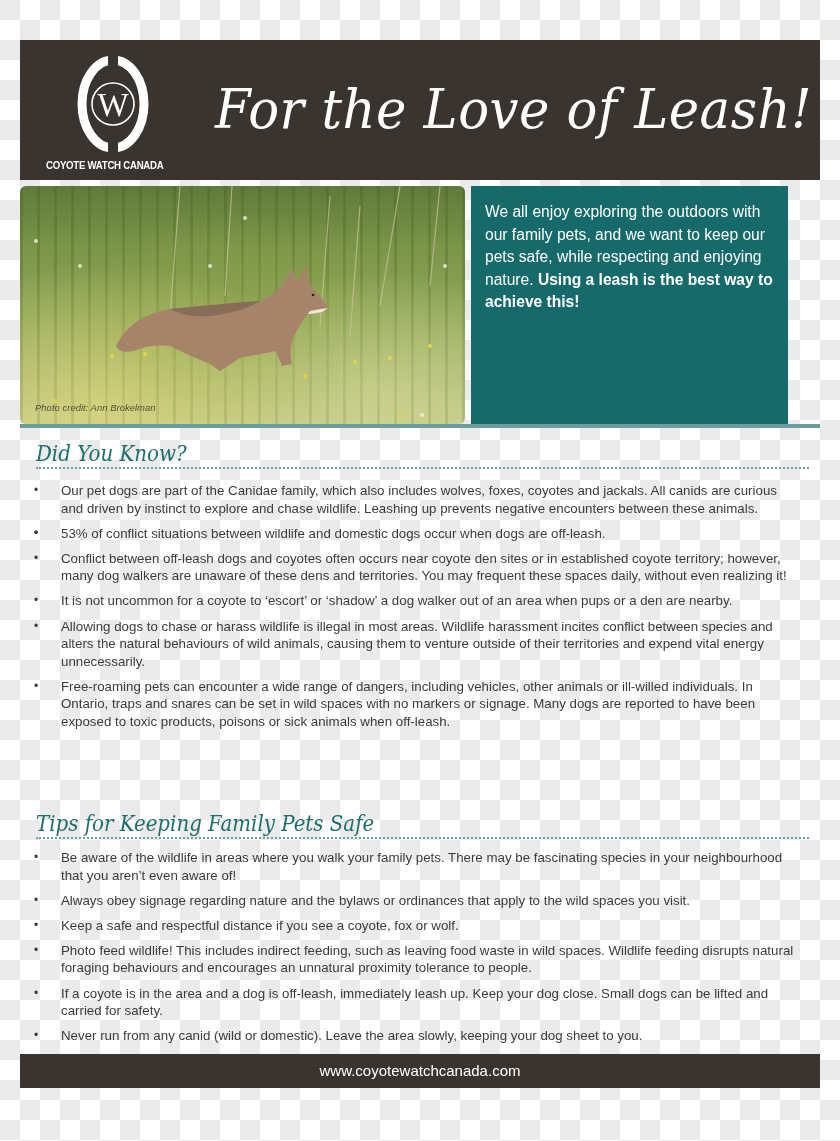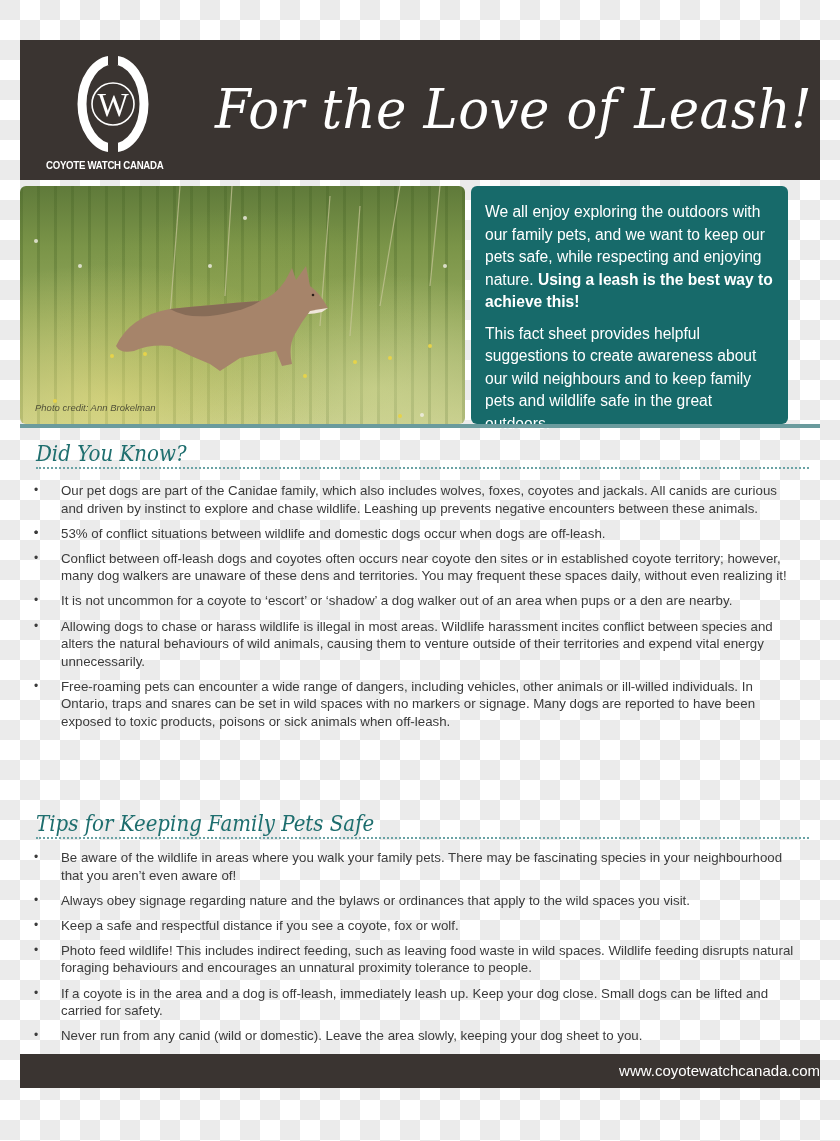--- a/index.html
+++ b/index.html
@@ -46,21 +46,21 @@
     .photo svg { position: absolute; left: 0; top: 0; }
     .photo-credit {
       position: absolute; left: 15px; top: 216px;
       font-family: "Liberation Sans", sans-serif; font-style: italic; font-size: 9.5px;
       color: #3c3c2c; opacity: 0.85;
     }
     .intro-box {
       position: absolute; left: 471px; top: 186px; width: 317px; height: 238px;
       background: #176a6a; color: #fff;
       box-sizing: border-box; padding: 15px 10px 12px 14px;
-      font-family: "Liberation Sans", sans-serif; font-size: 15.6px; line-height: 22.5px; border-radius: 6px;
+      font-family: "Liberation Sans", sans-serif; font-size: 15.6px; line-height: 22.5px;
     }
     .intro-box p { margin: 0 0 9px 0; }
     .intro-box b { font-weight: bold; }
     .divider-bar {
       position: absolute; left: 20px; top: 424px; width: 800px; height: 4px; background: #6a9b9d;
     }
     .section-heading {
       position: absolute; left: 36px;
       color: #1e6e6e; font-family: "DejaVu Serif", serif; font-style: italic;
       font-size: 22px; line-height: 26px; white-space: nowrap;
@@ -74,21 +74,21 @@
       position: absolute; left: 0; width: 820px; margin: 0; padding: 0; list-style: none;
       font-family: "Liberation Sans", sans-serif; font-size: 13.3px; line-height: 17.6px;
       color: #3b3b3b;
     }
     ul.bullets li { position: relative; padding-left: 61px; padding-right: 24px; margin-bottom: 7.5px; }
     ul.bullets li .dot {
       position: absolute; left: 34px; top: 0; font-size: 12px;
     }
     .footer {
       position: absolute; left: 20px; top: 1054px; width: 800px; height: 34px;
-      background: #3a3431; color: #fff; text-align: right;
+      background: #3a3431; color: #fff; text-align: center;
       font-family: "Liberation Sans", sans-serif; font-size: 15px; line-height: 34px;
     }
   </style>
 </head>
 <body>
 
 <div class="header">
   <div class="logo">
     <svg width="74" height="102" viewBox="0 0 74 102">
       <defs>
@@ -138,21 +138,20 @@
       <circle cx="190" cy="80" r="2"></circle>
         <circle cx="425" cy="80" r="2"></circle>
         <circle cx="402" cy="229" r="2"></circle>
     </g>
   </svg>
   <div class="photo-credit">Photo credit: Ann Brokelman</div>
 </div>
 
 <div class="intro-box">
   <p><span>We all enjoy exploring the outdoors with our family pets, and we want to keep our pets safe, while respecting and enjoying nature. </span><b>Using a leash is the best way to achieve this!</b></p>
-  <p>This fact sheet provides helpful suggestions to create awareness about our wild neighbours and to keep family pets and wildlife safe in the great outdoors.</p>
 </div>
 
 <div class="divider-bar"></div>
 
 <div class="section-heading" style="top:441px;">Did You Know?</div>
 <div class="dotted" style="top:467px;"></div>
 
 <ul class="bullets" style="top:482px;">
   <li><span class="dot">•</span><span>Our pet dogs are part of the Canidae family, which also includes wolves, foxes, coyotes and jackals. All canids are curious and driven by instinct to explore and chase wildlife. Leashing up prevents negative encounters between these animals.</span></li>
   <li><span class="dot">•</span></li>

